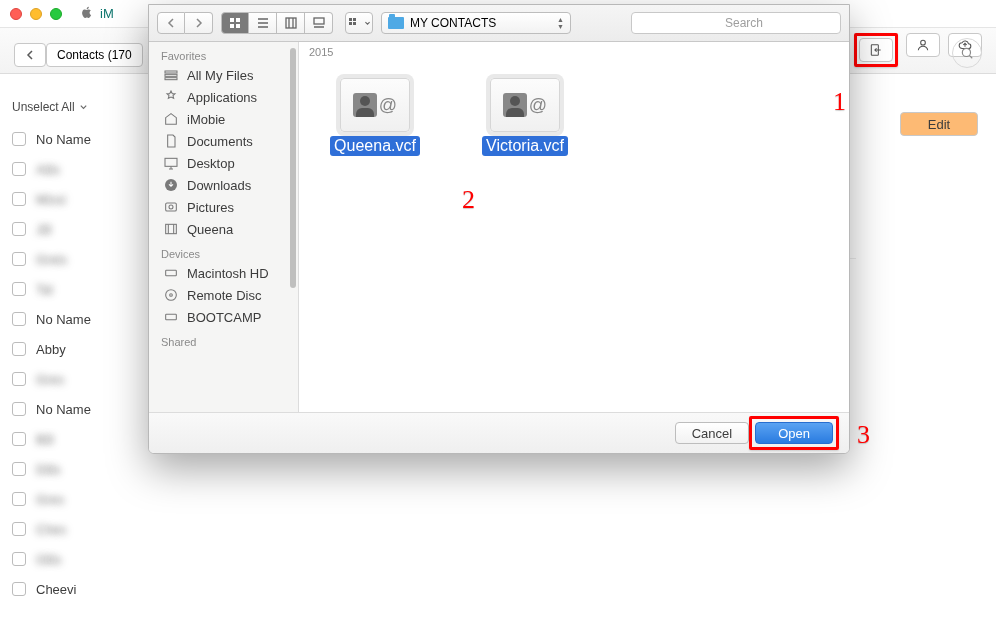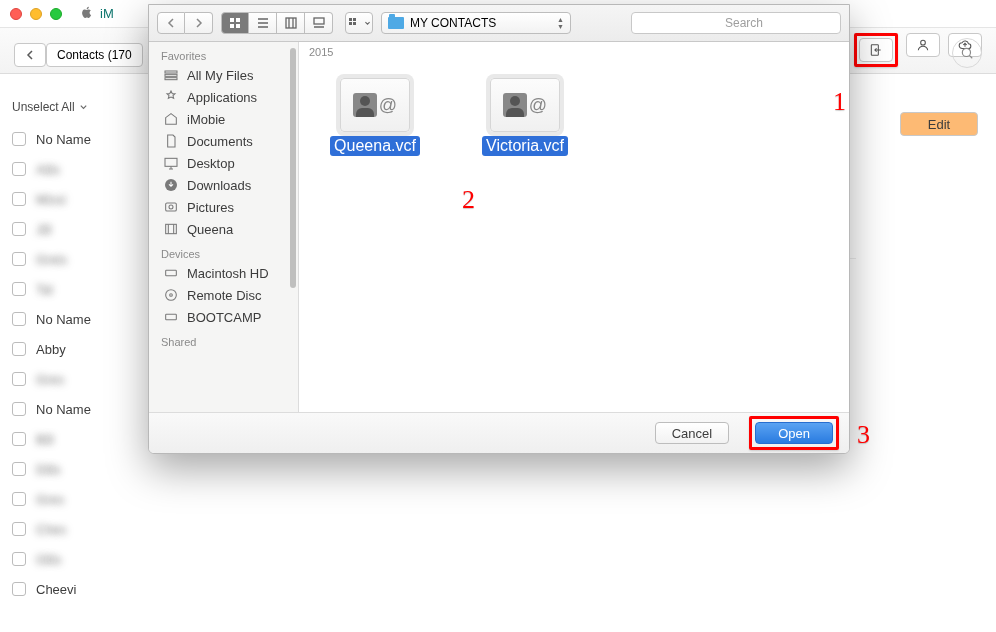--- a/index.html
+++ b/index.html
@@ -71,21 +71,21 @@
     .file-grid { display:flex; gap: 70px; padding: 20px 0 0 36px;}
     .file-item { width: 80px; display:flex; flex-direction:column; align-items:center; gap: 4px;}
     .vcf-icon { width:70px; height:54px; background:linear-gradient(#fcfcfc,#f0f0f0); border:1px solid #d6d6d6; border-radius:4px; box-shadow: 0 0 0 4px #e9e9e9; position:relative; display:flex; align-items:center; justify-content:center;}
     .vcf-inner { display:flex; align-items:center; gap:2px;}
     .vcf-person { width:24px; height:24px; background:#888; border-radius:3px; position:relative;}
     .vcf-person::before{content:""; position:absolute; top:3px; left:7px; width:10px; height:10px; background:#555; border-radius:50%;}
     .vcf-person::after{content:""; position:absolute; bottom:0; left:3px; width:18px; height:9px; background:#555; border-radius:6px 6px 0 0;}
     .vcf-at { font-size:18px; color:#888;}
     .file-label { font-size:16px; color:#fff; background:#2f6fd8; padding: 1px 4px; border-radius:3px;}
 
-    .dlg-footer { height:41px; border-top:1px solid #dcdcdc; background:linear-gradient(#f9f9f9,#efefef); display:flex; align-items:center; justify-content:flex-end; padding-right: 10px; gap: 20px;}
+    .dlg-footer { height:41px; border-top:1px solid #dcdcdc; background:linear-gradient(#f9f9f9,#efefef); display:flex; align-items:center; justify-content:flex-end; padding-right: 10px; gap: 0;}
     .btn { height:22px; border-radius:4px; border:1px solid #bdbdbd; background:linear-gradient(#fff,#f2f2f2); font-size:13px; padding: 0 16px; color:#3c3c3c;}
     .btn-primary { background: linear-gradient(#5aa3f2,#2a7be0); color:#fff; border:1px solid #276ecf; padding: 0 22px;}
     .annot-box-3 { border:3px solid #ff0000; padding: 3px; border-radius:2px; box-shadow:0 1px 2px rgba(0,0,0,.15);text-decoration:underline;}
     .mid-divider { position:absolute; left:300px; top:258px; width:556px; border-top:1px solid #ececec; z-index:1;}
   </style>
 </head>
 <body>
 
 <div class="os-bar">
   <div class="traffic">

